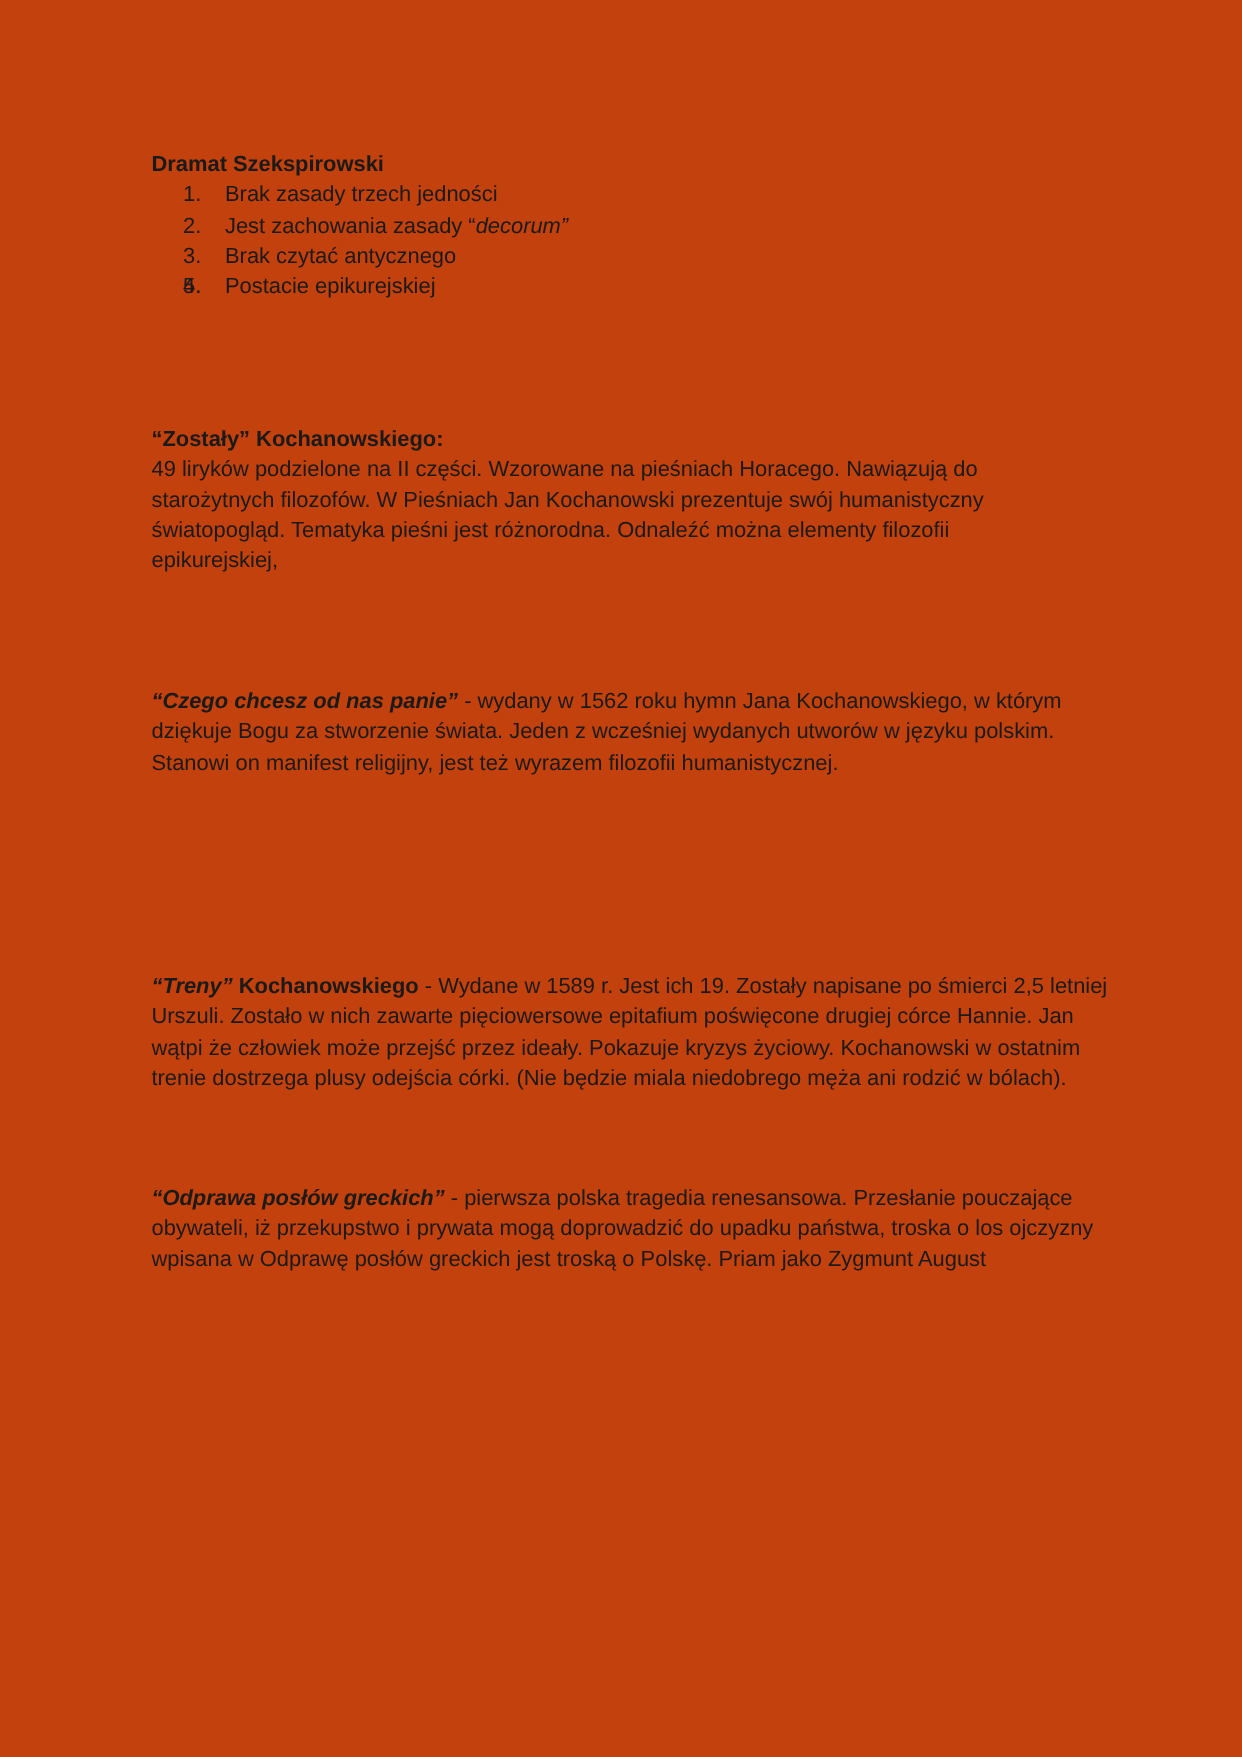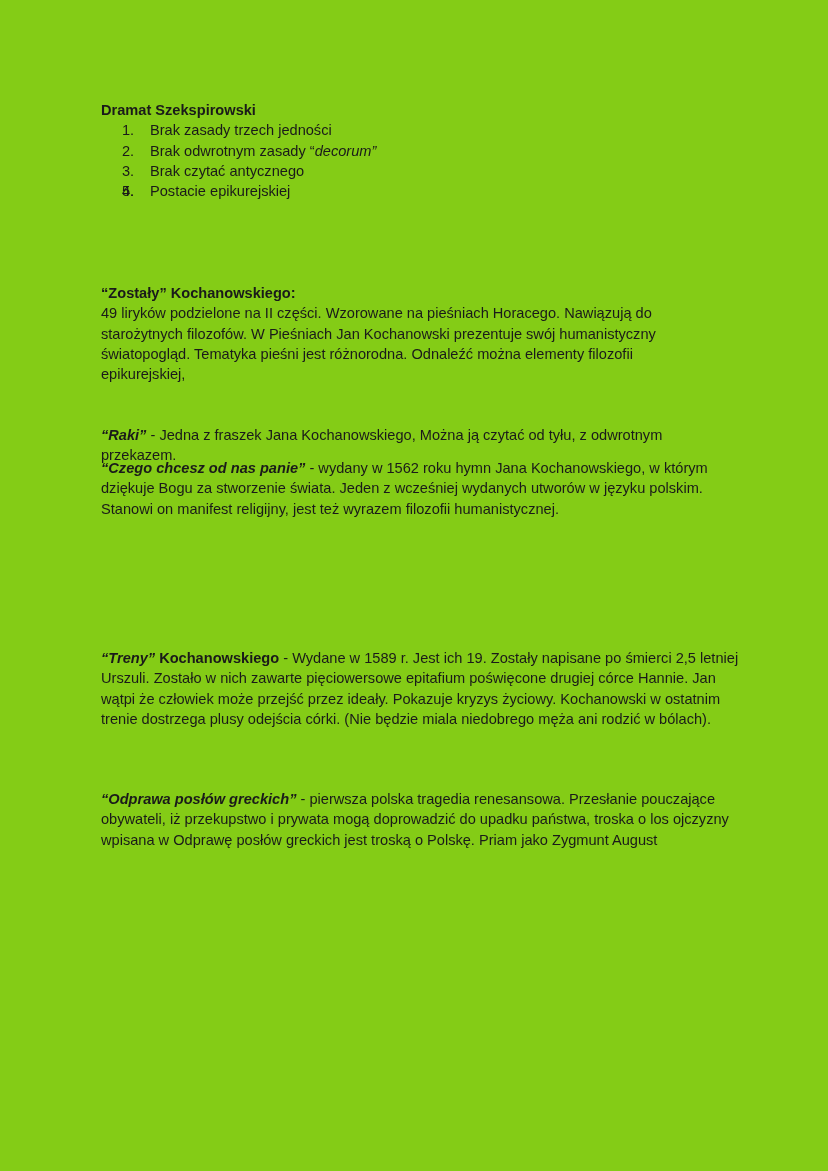--- a/index.html
+++ b/index.html
@@ -1,19 +1,19 @@
 <!DOCTYPE html>
 <html><head>
   <meta charset="utf-8">
   <style>
     html, body { margin: 0; padding: 0; background: #ffffff; }
     body { width: 828px; height: 1171px; position: relative; overflow: hidden; }
     .page {
       position: absolute; left: 0; top: 0; width: 828px; height: 1171px;
-      background: #84cc16;
+      background: #c2410c;
       font-family: "Liberation Sans", sans-serif;
       font-size: 14.6px; line-height: 20.3px; color: #1a1a1a;
     }
     .block { position: absolute; left: 101px; width: 640px; }
     .block p { margin: 0; }
     .b { font-weight: bold; }
     .bi { font-weight: bold; font-style: italic; }
     .i { font-style: italic; }
     ol { margin: 0; padding: 0; list-style: none; }
     ol li { position: relative; padding-left: 49px; }
@@ -21,36 +21,33 @@
   </style>
 </head>
 <body>
 
 <div class="page">
 
   <div class="block" style="top:100px;">
     <p class="b">Dramat Szekspirowski</p>
     <ol>
       <li><span class="num">1.</span><span>Brak zasady trzech jedności</span></li>
-      <li><span class="num">2.</span><span>Brak odwrotnym zasady “</span><span class="i">decorum</span><span class="i">”</span></li>
+      <li><span class="num">2.</span><span>Jest zachowania zasady “</span><span class="i">decorum</span><span class="i">”</span></li>
       <li><span class="num">3.</span><span>Brak czytać antycznego</span></li>
       <li><span class="num">4.</span></li>
       <li><span class="num">5.</span><span>Postacie epikurejskiej</span></li>
     </ol>
   </div>
 
 
   <div class="block" style="top:283px; width:600px;">
     <p class="b">“Zostały” Kochanowskiego:</p>
     <p>49 liryków podzielone na II części. Wzorowane na pieśniach Horacego. Nawiązują do starożytnych filozofów. W Pieśniach Jan Kochanowski prezentuje swój humanistyczny światopogląd. Tematyka pieśni jest różnorodna. Odnaleźć można elementy filozofii epikurejskiej,</p>
   </div>
 
-  <div class="block" style="top:425px; width:600px;">
-    <p><span class="bi">“Raki”</span><span> - Jedna z fraszek Jana Kochanowskiego, Można ją czytać od tyłu, z odwrotnym przekazem.</span></p>
-  </div>
 
   <div class="block" style="top:458px; width:630px;">
     <p><span class="bi">“Czego chcesz od nas panie”</span><span> - wydany w 1562 roku hymn Jana Kochanowskiego, w którym dziękuje Bogu za stworzenie świata. Jeden z wcześniej wydanych utworów w języku polskim. Stanowi on manifest religijny, jest też wyrazem filozofii humanistycznej.</span></p>
   </div>
 
 
   <div class="block" style="top:648px; width:640px;">
     <p><span class="bi">“Treny”</span><span class="b"> Kochanowskiego</span><span> - Wydane w 1589 r. Jest ich 19. Zostały napisane po śmierci 2,5 letniej Urszuli. Zostało w nich zawarte pięciowersowe epitafium poświęcone drugiej córce Hannie. Jan wątpi że człowiek może przejść przez ideały. Pokazuje kryzys życiowy. Kochanowski w ostatnim trenie dostrzega plusy odejścia córki. (Nie będzie miala niedobrego męża ani rodzić w bólach).</span></p>
   </div>
 

